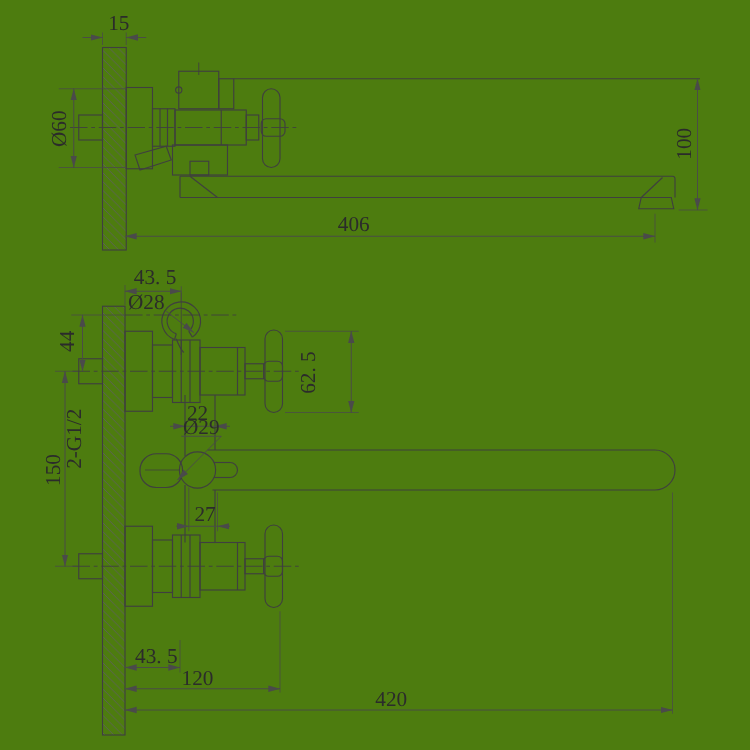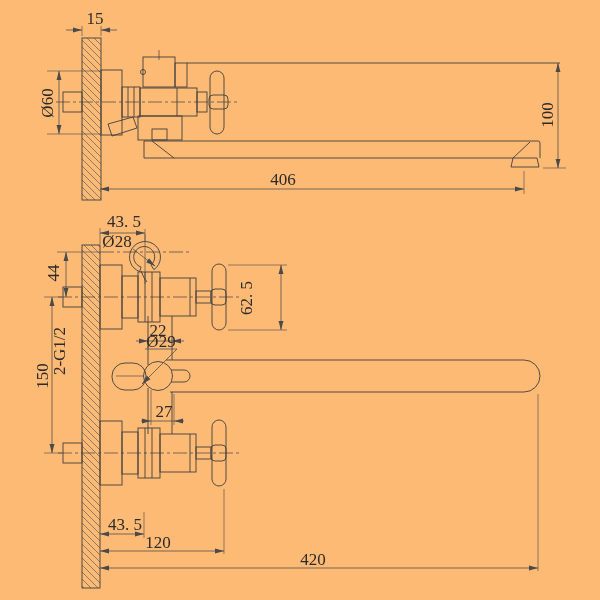--- a/index.html
+++ b/index.html
@@ -1,16 +1,16 @@
 <!DOCTYPE html>
 <html><head>
 <meta charset="utf-8">
 <style>
   html,body{margin:0;padding:0;background:#ffffff;}
-  .stage{width:600px;height:600px;background:#fdba74;position:relative;overflow:hidden;}
+  .stage{width:600px;height:600px;background:#4d7c0f;position:relative;overflow:hidden;}
   svg{display:block;}
   
   .ln rect,.ln path,.ln circle,.ln line,.ln polygon{stroke:#3f3f3f;fill:none;stroke-width:0.9;}
   .ln .hatched{fill:url(#hatch);}
   
   .dim line,.dim path{stroke:#4a4a4a;fill:none;stroke-width:0.75;}
   .cl{stroke-dasharray:14 3 3 3;stroke-width:0.7 !important;}
   .thin{stroke-width:0.6 !important;}
   text{font-family:"Liberation Serif","DejaVu Serif",serif;font-size:17px;fill:#2b2b2b;stroke:none;}
   .rot{text-anchor:middle;dominant-baseline:middle;}

